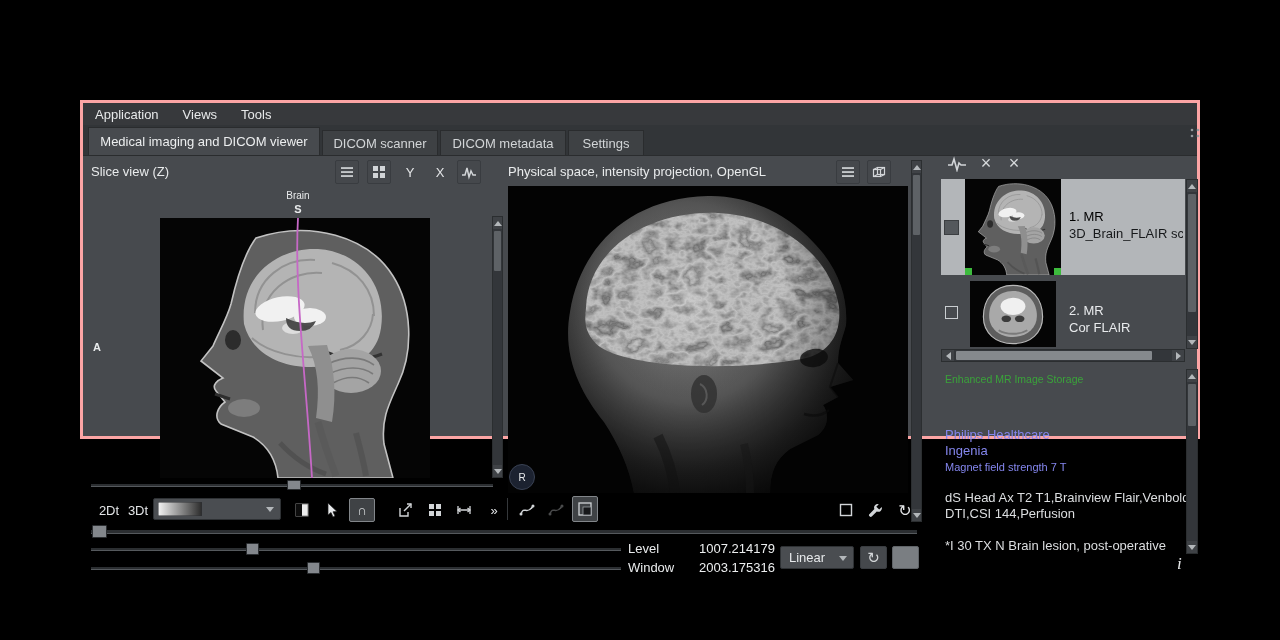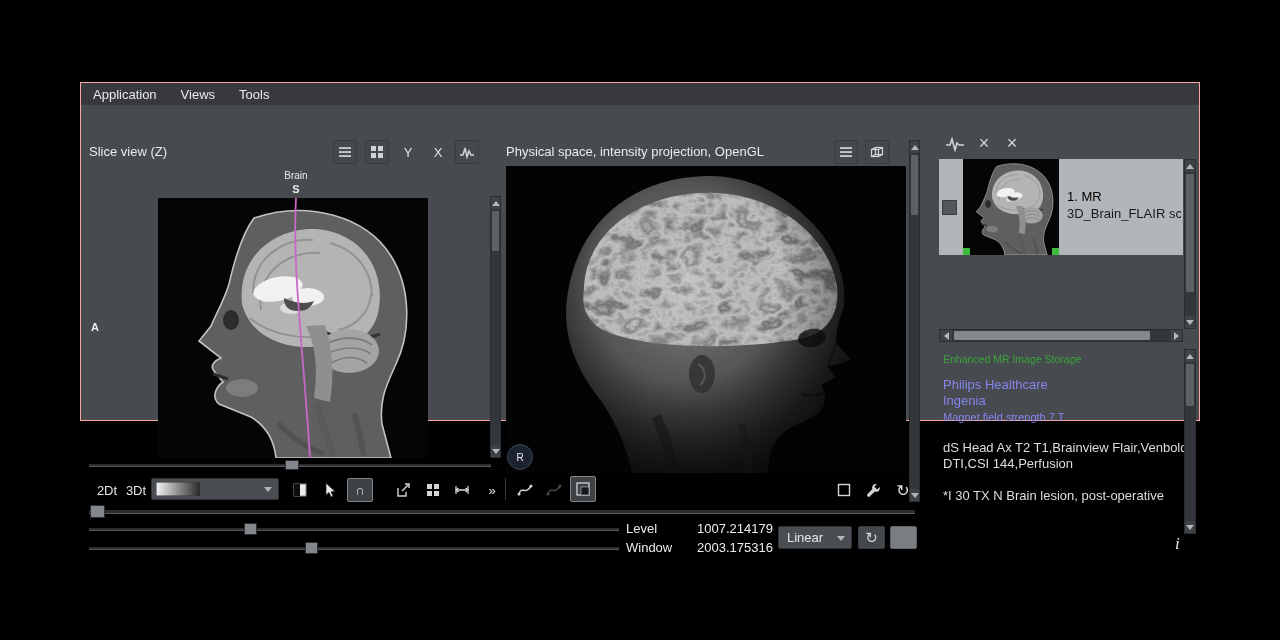--- a/index.html
+++ b/index.html
@@ -1,20 +1,20 @@
 <!DOCTYPE html>
 <html><head>
 <meta charset="utf-8">
 <style>
   * { box-sizing: border-box; margin: 0; padding: 0; }
   html,body { width:1280px; height:640px; background:#000; }
   .stage { position:relative; width:1280px; height:640px; background:#000; overflow:hidden;
            font-family:"Liberation Sans", sans-serif; }
-  .app { position:absolute; left:80px; top:82px; width:1120px; height:339px;
-         background:#474a4e; border:1px solid #fca5a5; color:#e4e6e8; }
+  .app { position:absolute; left:80px; top:100px; width:1120px; height:339px;
+         background:#474a4e; border:3px solid #fca5a5; color:#e4e6e8; }
   .abs { position:absolute; }
   .menubar { position:absolute; left:0; top:0; width:100%; height:22px; background:#37393c;
              display:flex; align-items:center; font-size:13px; }
   .menu-item { padding:2px 12px; color:#e7e9ea; cursor:default; }
   .tabstrip { position:absolute; left:0; top:22px; width:100%; height:31px; background:#323538;
               border-bottom:1px solid #2a2c2e; }
   .tab { position:absolute; bottom:0; font-size:13px; display:flex; align-items:center;
          justify-content:center; border:1px solid #2a2c2e; border-bottom:none; }
   .tab.active { background:#474a4e; color:#eceeef; height:28px; }
   .tab.inactive { background:#3e4144; color:#d2d5d7; height:25px; }
@@ -214,20 +214,29 @@
 
 <div class="stage">
   <div class="app">
 
     <div class="menubar">
       <span class="menu-item">Application</span>
       <span class="menu-item">Views</span>
       <span class="menu-item">Tools</span>
     </div>
 
+    <div class="tabstrip">
+      <div class="tab active" style="left:5px;   width:232px;">Medical imaging and DICOM viewer</div>
+      <div class="tab inactive" style="left:239px; width:116px;">DICOM scanner</div>
+      <div class="tab inactive" style="left:357px; width:126px;">DICOM metadata</div>
+      <div class="tab inactive" style="left:485px; width:76px;">Settings</div>
+      <svg class="abs" style="left:1106px;top:2px;width:12px;height:12px">
+          <use href="#ic-grip"></use>
+        </svg>
+    </div>
 
     <div class="view-title abs" style="left:8px;top:61px;">Slice view (Z)</div>
     <div class="tbtn" style="left:252px;top:57px;">
         <svg width="16" height="16">
           <use href="#ic-list"></use>
         </svg>
       </div>
     <div class="tbtn" style="left:284px;top:57px;">
         <svg width="16" height="16">
           <use href="#ic-grid"></use>
@@ -404,20 +413,30 @@
         <svg width="96" height="96" viewBox="0 0 270 260" preserveAspectRatio="xMidYMid slice">
             <use href="#mri-sag"></use>
           </svg>
         <div class="thumb-handle" style="left:0;bottom:0;"></div>
         <div class="thumb-handle" style="right:0;bottom:0;"></div>
       </div>
       <div class="abs" style="left:128px;top:30px;font-size:13px;color:#000000;white-space:nowrap;">1. MR</div>
       <div class="abs" style="left:128px;top:47px;width:114px;font-size:13px;color:#17191b;white-space:nowrap;overflow:hidden;">3D_Brain_FLAIR sch</div>
     </div>
 
+    <div class="abs" style="left:858px;top:174px;width:244px;height:72px;">
+      <div class="cb" style="left:4px;top:29px;width:13px;height:13px;border:1px solid #caced1;"></div>
+      <div class="thumb" style="left:29px;top:4px;width:86px;height:66px;">
+        <svg width="86" height="66" viewBox="0 0 90 70" preserveAspectRatio="xMidYMid slice">
+            <use href="#mri-cor"></use>
+          </svg>
+      </div>
+      <div class="abs" style="left:128px;top:26px;font-size:13px;color:#e8eaec;white-space:nowrap;">2. MR</div>
+      <div class="abs" style="left:128px;top:43px;font-size:13px;color:#e8eaec;white-space:nowrap;">Cor FLAIR</div>
+    </div>
 
     <div class="hscroll" style="left:858px;top:246px;width:244px;height:13px;">
       <div class="sbtn" style="left:0;top:0;width:12px;height:11px;">
           <span class="tri tri-left"></span>
         </div>
       <div class="shandle" style="left:14px;top:1px;width:196px;height:9px;background:#85898d;"></div>
       <div class="sbtn" style="right:0;top:0;width:12px;height:11px;">
           <span class="tri tri-right"></span>
         </div>
     </div>
@@ -427,21 +446,21 @@
           <span class="tri tri-up"></span>
         </div>
       <div class="shandle" style="left:1px;top:14px;width:8px;height:118px;"></div>
       <div class="sbtn" style="left:0;bottom:0;width:10px;height:12px;">
           <span class="tri tri-down"></span>
         </div>
     </div>
 
     <div class="abs meta" style="left:862px;top:266px;width:252px;height:190px;">
       <div class="green" style="font-size:10.5px;margin-top:2px;">Enhanced MR Image Storage</div>
-      <div class="blue" style="margin-top:10px;">Philips Healthcare</div>
+      <div class="blue" style="margin-top:40px;">Philips Healthcare</div>
       <div class="blue">Ingenia</div>
       <div class="blue" style="font-size:11px;">Magnet field strength 7 T</div>
       <div style="margin-top:15px;color:#dcdee0;">dS Head Ax T2 T1,Brainview Flair,Venbold, DTI,CSI 144,Perfusion</div>
       <div style="margin-top:16px;color:#dcdee0;">*I 30 TX N Brain lesion, post-operative</div>
     </div>
 
     <div class="vscroll" style="left:1103px;top:266px;width:12px;height:185px;">
       <div class="sbtn" style="left:0;top:0;width:10px;height:12px;">
           <span class="tri tri-up"></span>
         </div>

